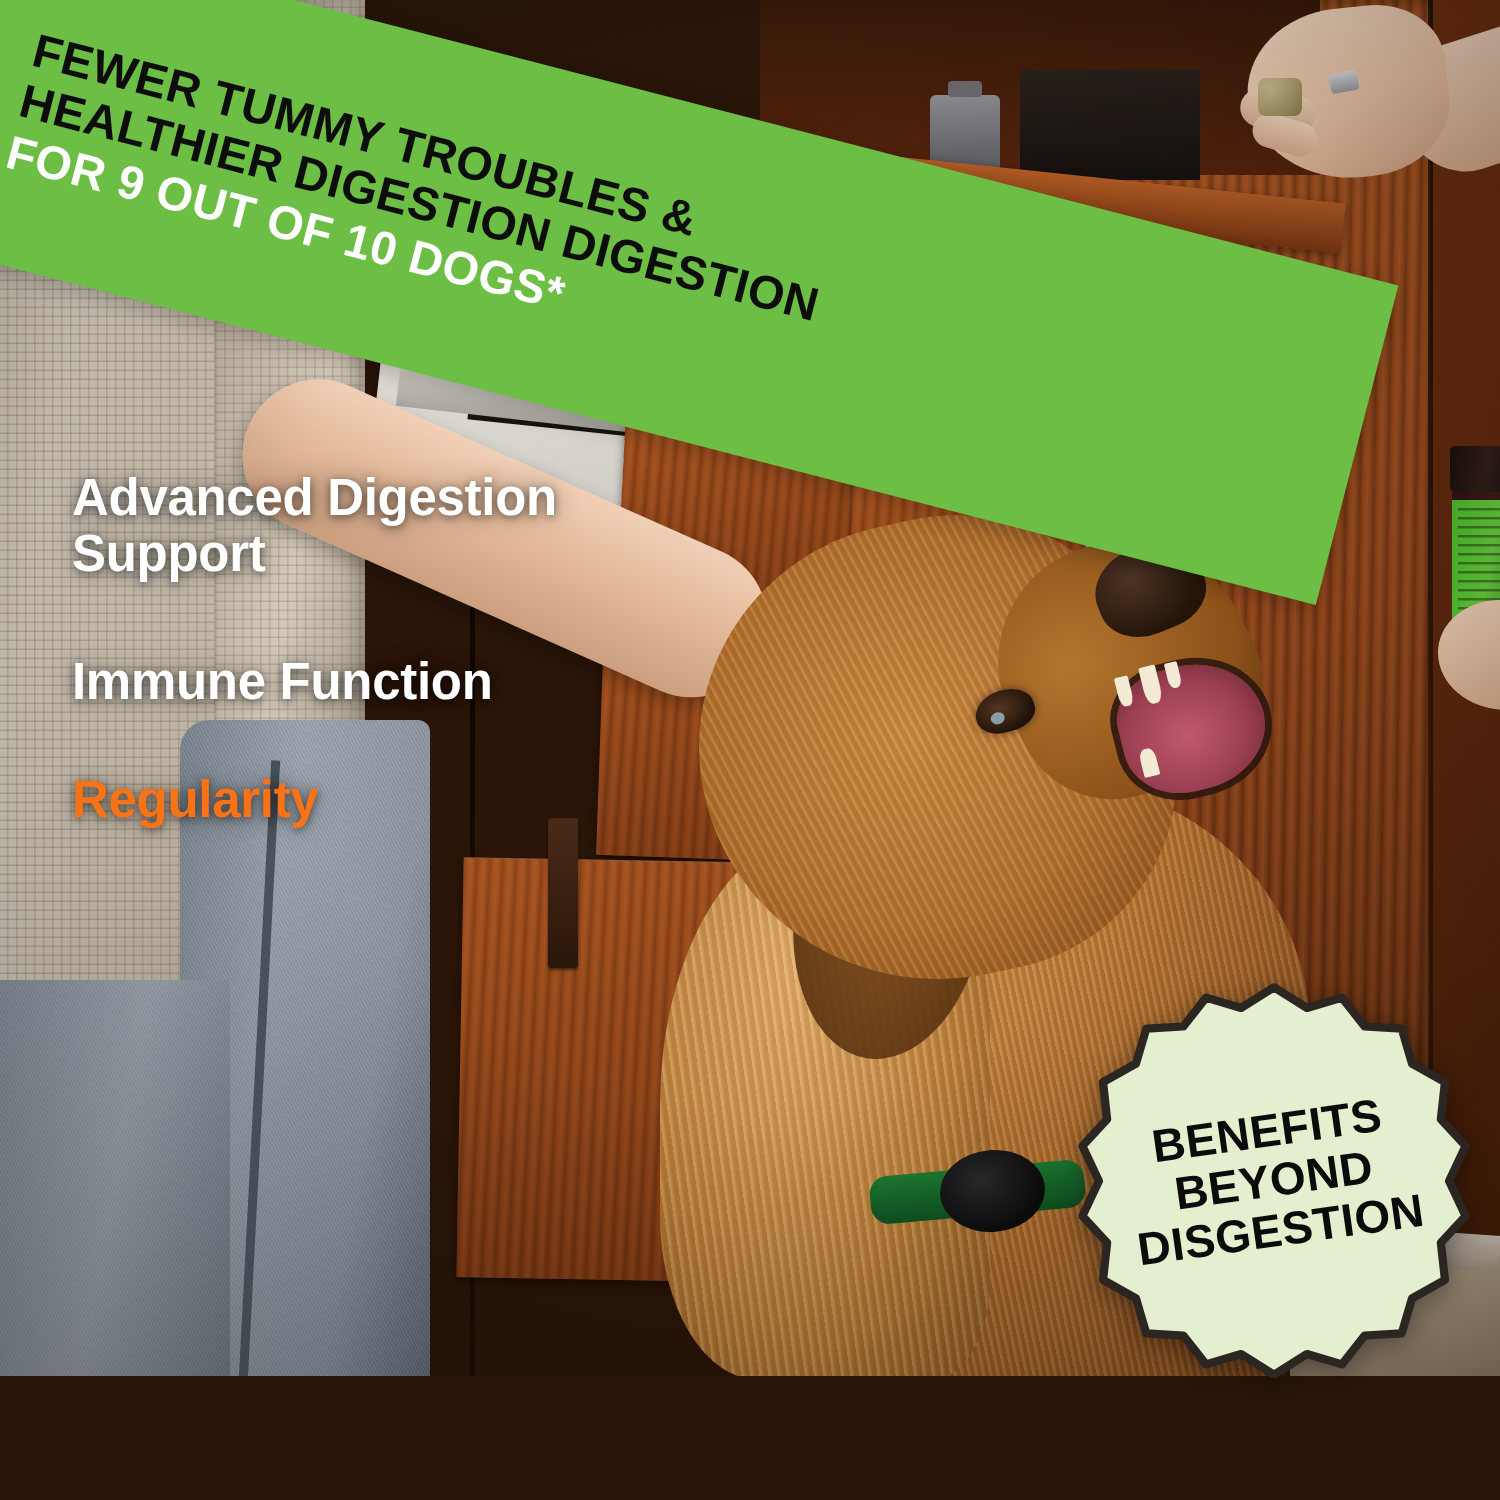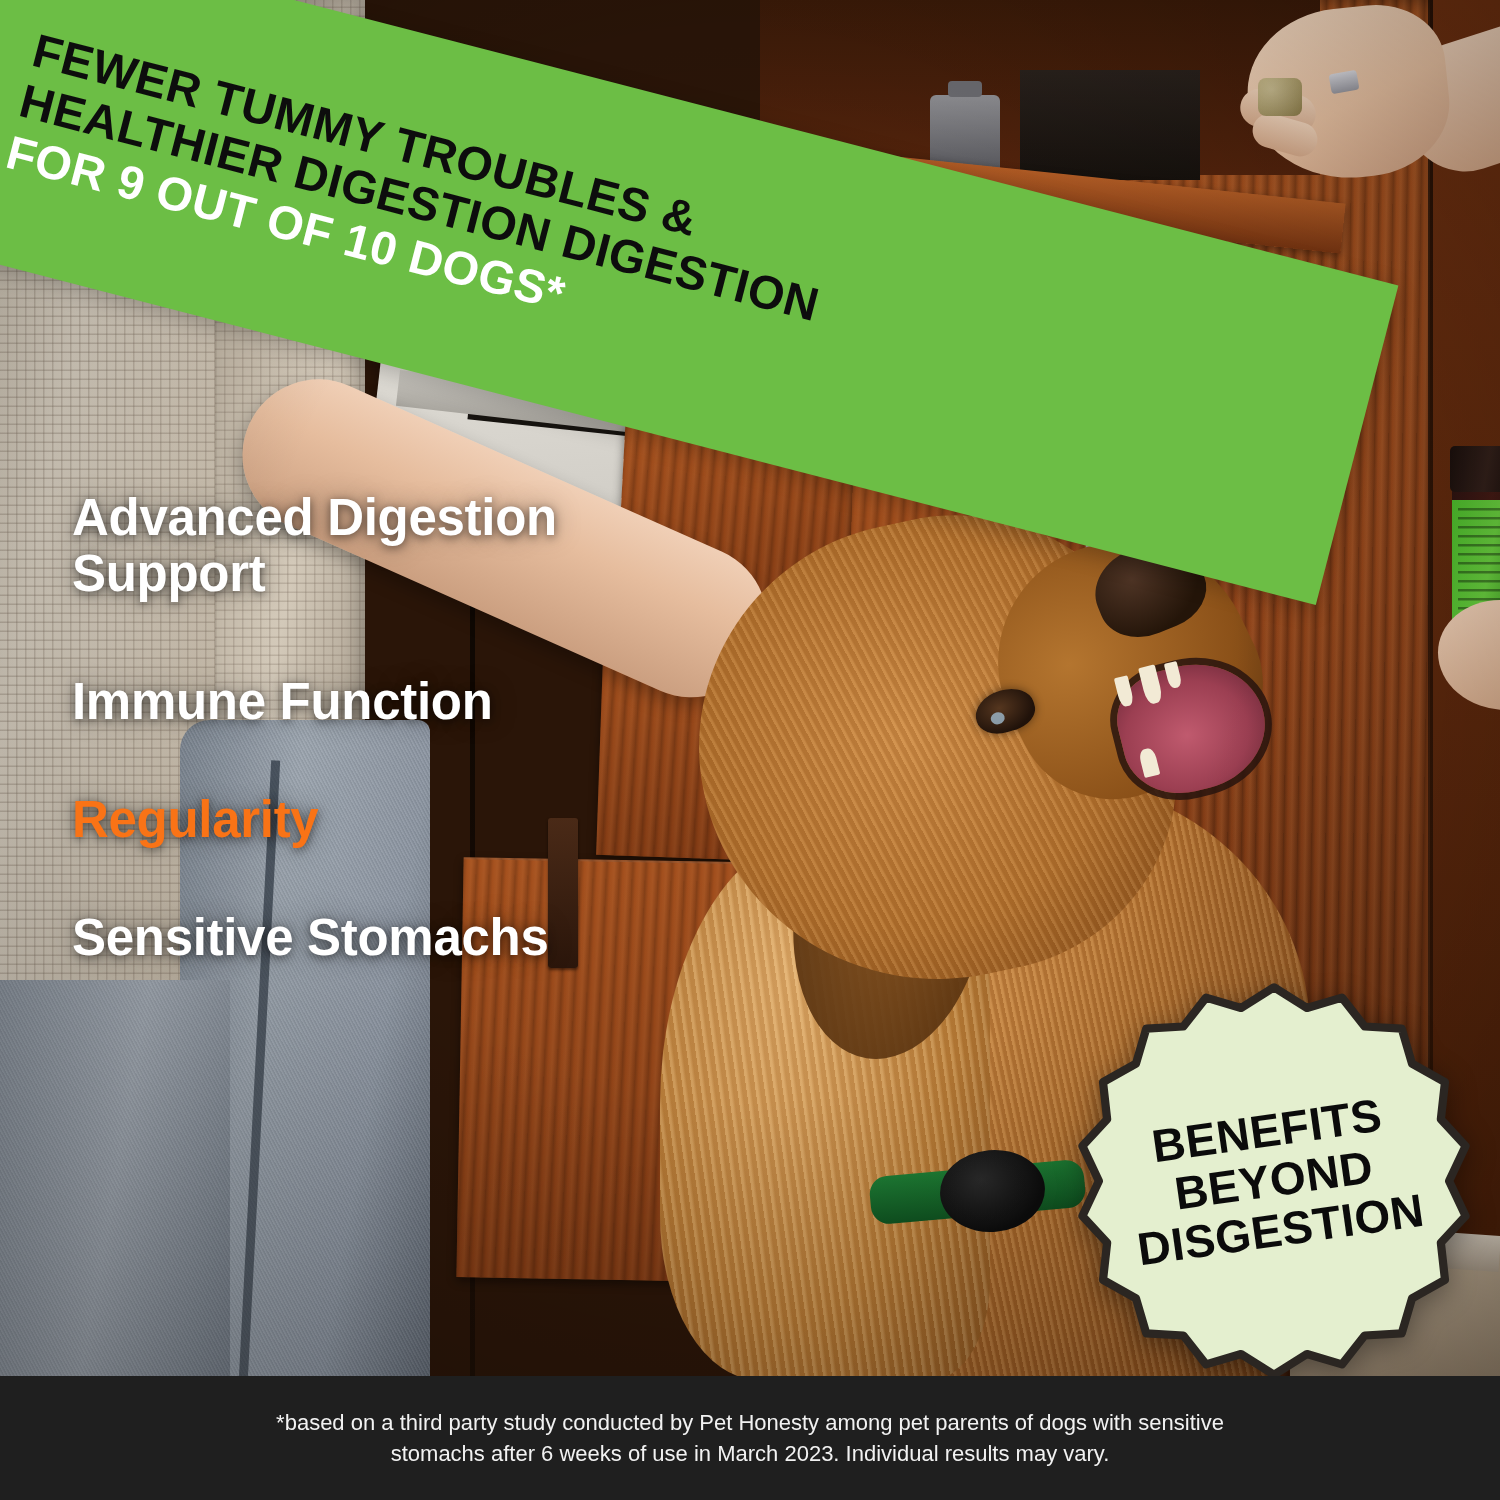--- a/index.html
+++ b/index.html
@@ -333,21 +333,21 @@
   .benefit{
     color:#ffffff;
     font-size:51px;
     font-weight:bold;
     line-height:1.1;
     margin-bottom:62px;
     text-shadow:0 2px 10px rgba(0,0,0,.55), 0 0 26px rgba(0,0,0,.35);
     letter-spacing:-.3px;
   }
   .benefit:last-child{ margin-bottom:0; }
-  .benefit.two-line{ margin-bottom:72px;margin-top:20px; }
+  .benefit.two-line{ margin-bottom:72px; }
 
   
   .badge{
     position:absolute;
     left:1068px; top:972px;
     width:412px; height:418px;
   }
   .badge svg{ width:100%; height:100%; display:block; filter:drop-shadow(0 6px 14px rgba(0,0,0,.4)); }
   .badge-text{
     position:absolute; inset:0;
@@ -463,36 +463,32 @@
   <div class="banner" style="background: rgb(108, 190, 69);">
     <div class="banner-l1" style="color: rgb(13, 13, 13);">FEWER TUMMY TROUBLES &amp;</div>
     <div class="banner-l2" style="color: rgb(13, 13, 13);">HEALTHIER DIGESTION DIGESTION</div>
     <div class="banner-l3" style="color: rgb(255, 255, 255);">FOR 9 OUT OF 10 DOGS*</div>
   </div>
 
   <div class="benefits">
     <div class="benefit two-line" style="color: rgb(255, 255, 255);">Advanced Digestion Support</div>
     <div class="benefit" style="color: rgb(255, 255, 255);">Immune Function</div>
     <div class="benefit" style="color: #f97316;">Regularity</div>
-    <div class="benefit" style="color: rgb(255, 255, 255);">Sensitive Stomachs</div>
   </div>
 
   <div class="badge">
     <svg viewBox="0 0 200 200" xmlns="http://www.w3.org/2000/svg">
       <path id="burst" fill="#e4efcf" stroke="#2b2622" stroke-width="4" stroke-linejoin="round" d="M100 6
            L116 16 L133 11 L144 25 L162 26 L167 43 L183 52 L181 70 L193 83
            L185 100 L193 117 L181 130 L183 148 L167 157 L162 174 L144 175
            L133 189 L116 184 L100 194 L84 184 L67 189 L56 175 L38 174
            L33 157 L17 148 L19 130 L7 117 L15 100 L7 83 L19 70 L17 52
            L33 43 L38 26 L56 25 L67 11 L84 16 Z"></path>
     </svg>
     <div class="badge-text">
       <div class="badge-line" style="color: rgb(11, 11, 11);">BENEFITS</div>
       <div class="badge-line" style="color: rgb(11, 11, 11);">BEYOND</div>
       <div class="badge-line" style="color: rgb(11, 11, 11);">DISGESTION</div>
     </div>
   </div>
 
-  <div class="footer" style="background: rgb(31, 31, 31);">
-    <div class="footer-text" style="color: rgb(242, 242, 242);">*based on a third party study conducted by Pet Honesty among pet parents of dogs with sensitive stomachs after 6 weeks of use in March 2023. Individual results may vary.</div>
-  </div>
 
 </div>
 
 </body></html>

